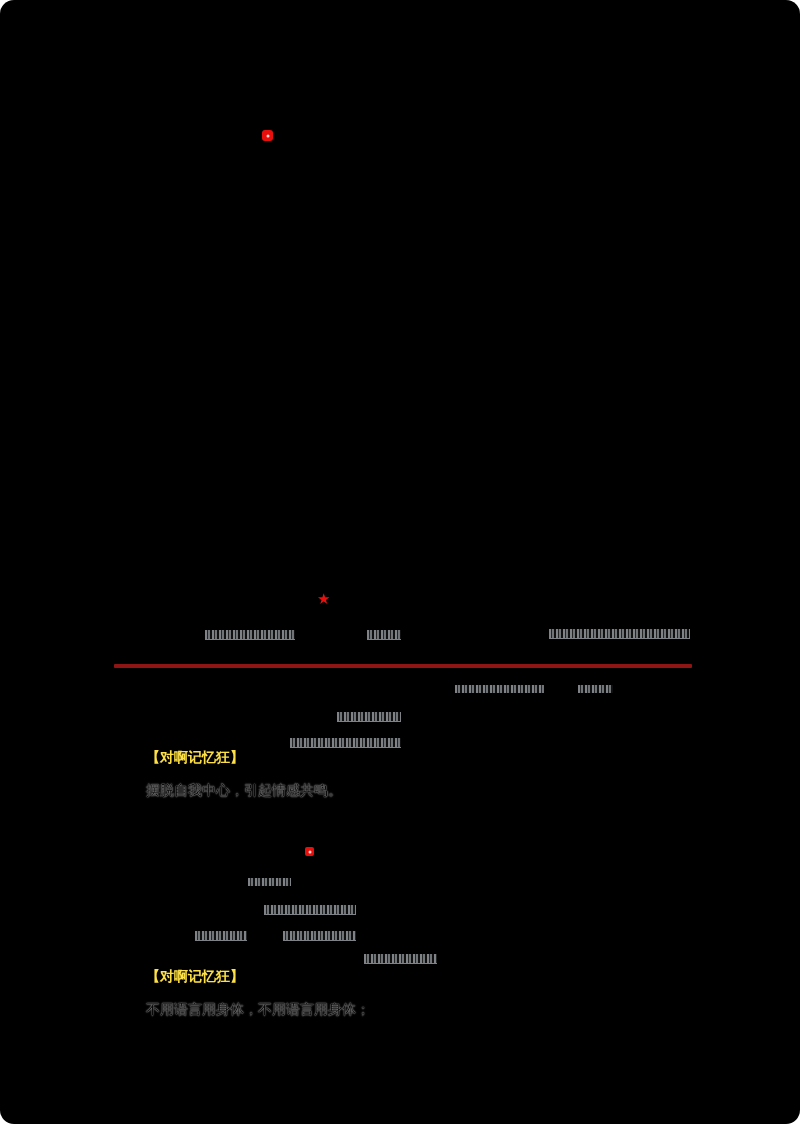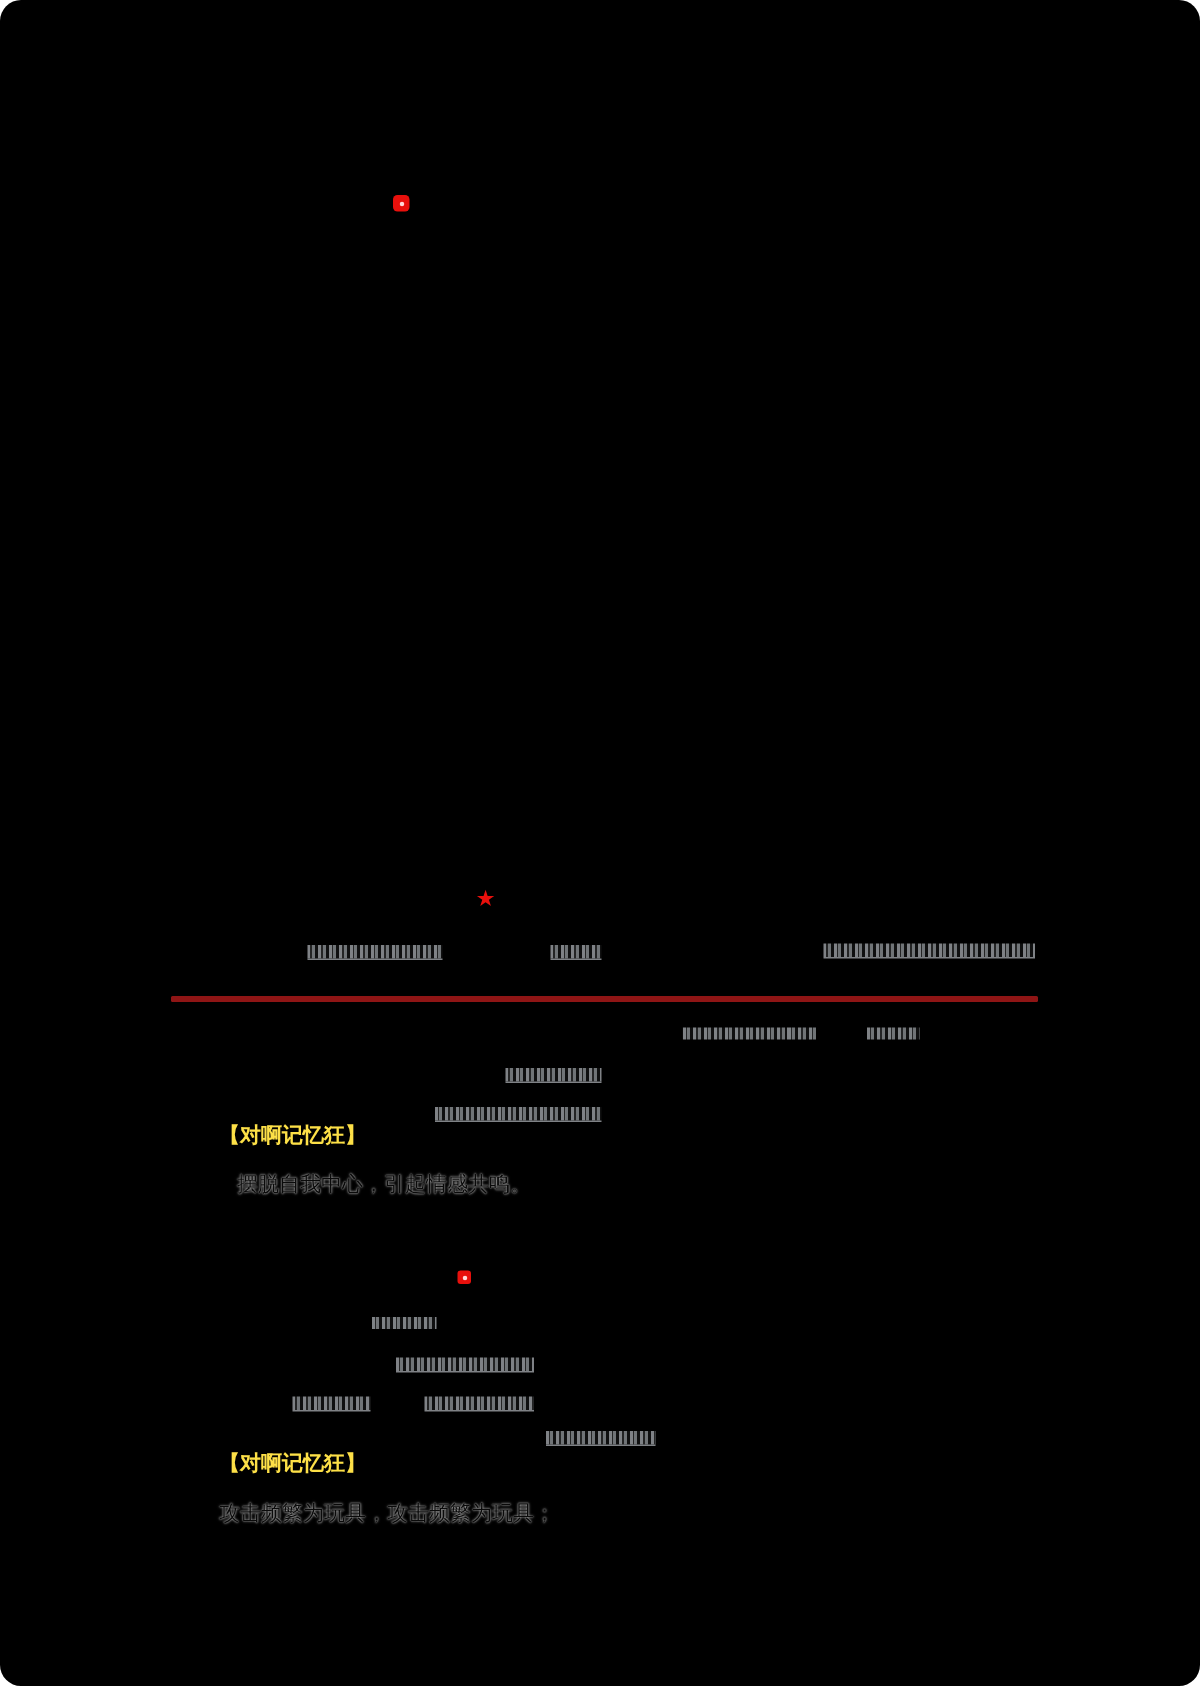--- a/index.html
+++ b/index.html
@@ -35,21 +35,21 @@
     white-space:nowrap;
   }
   .heading.h1{top:749px;}
   .heading.h2{top:968px;}
   .bodytext{
     position:absolute;left:146px;
     font-size:14px;line-height:17px;white-space:nowrap;
     color:#0a0a0a;
     text-shadow:0 0 1px #c8c8c8,0 0 2px #9a9a9a;
   }
-  .bodytext.b1{top:782px;margin-left:12px;}
+  .bodytext.b1{top:782px;}
   .bodytext.b2{top:1001px;}
   
   .frag{
     position:absolute;height:8px;display:block;
     background:repeating-linear-gradient(90deg,
       #8d9195 0px,#8d9195 2px,
       rgba(141,145,149,0.28) 2px,rgba(141,145,149,0.28) 3px,
       #7d8184 3px,#7d8184 5px,
       rgba(141,145,149,0.12) 5px,rgba(141,145,149,0.12) 7px);
     opacity:0.9;
@@ -85,15 +85,15 @@
   <div class="divider"></div>
 
   <div class="heading h1">【对啊记忆狂】</div>
   <div class="bodytext b1">摆脱自我中心，引起情感共鸣。</div>
 
   <span class="marker bullet">
     <span class="dot"></span>
   </span>
 
   <div class="heading h2">【对啊记忆狂】</div>
-  <div class="bodytext b2">攻击频繁为玩具，攻击频繁为玩具；</div>
+  <div class="bodytext b2">不用语言用身体，不用语言用身体；</div>
 
 </div>
 
 </body></html>

